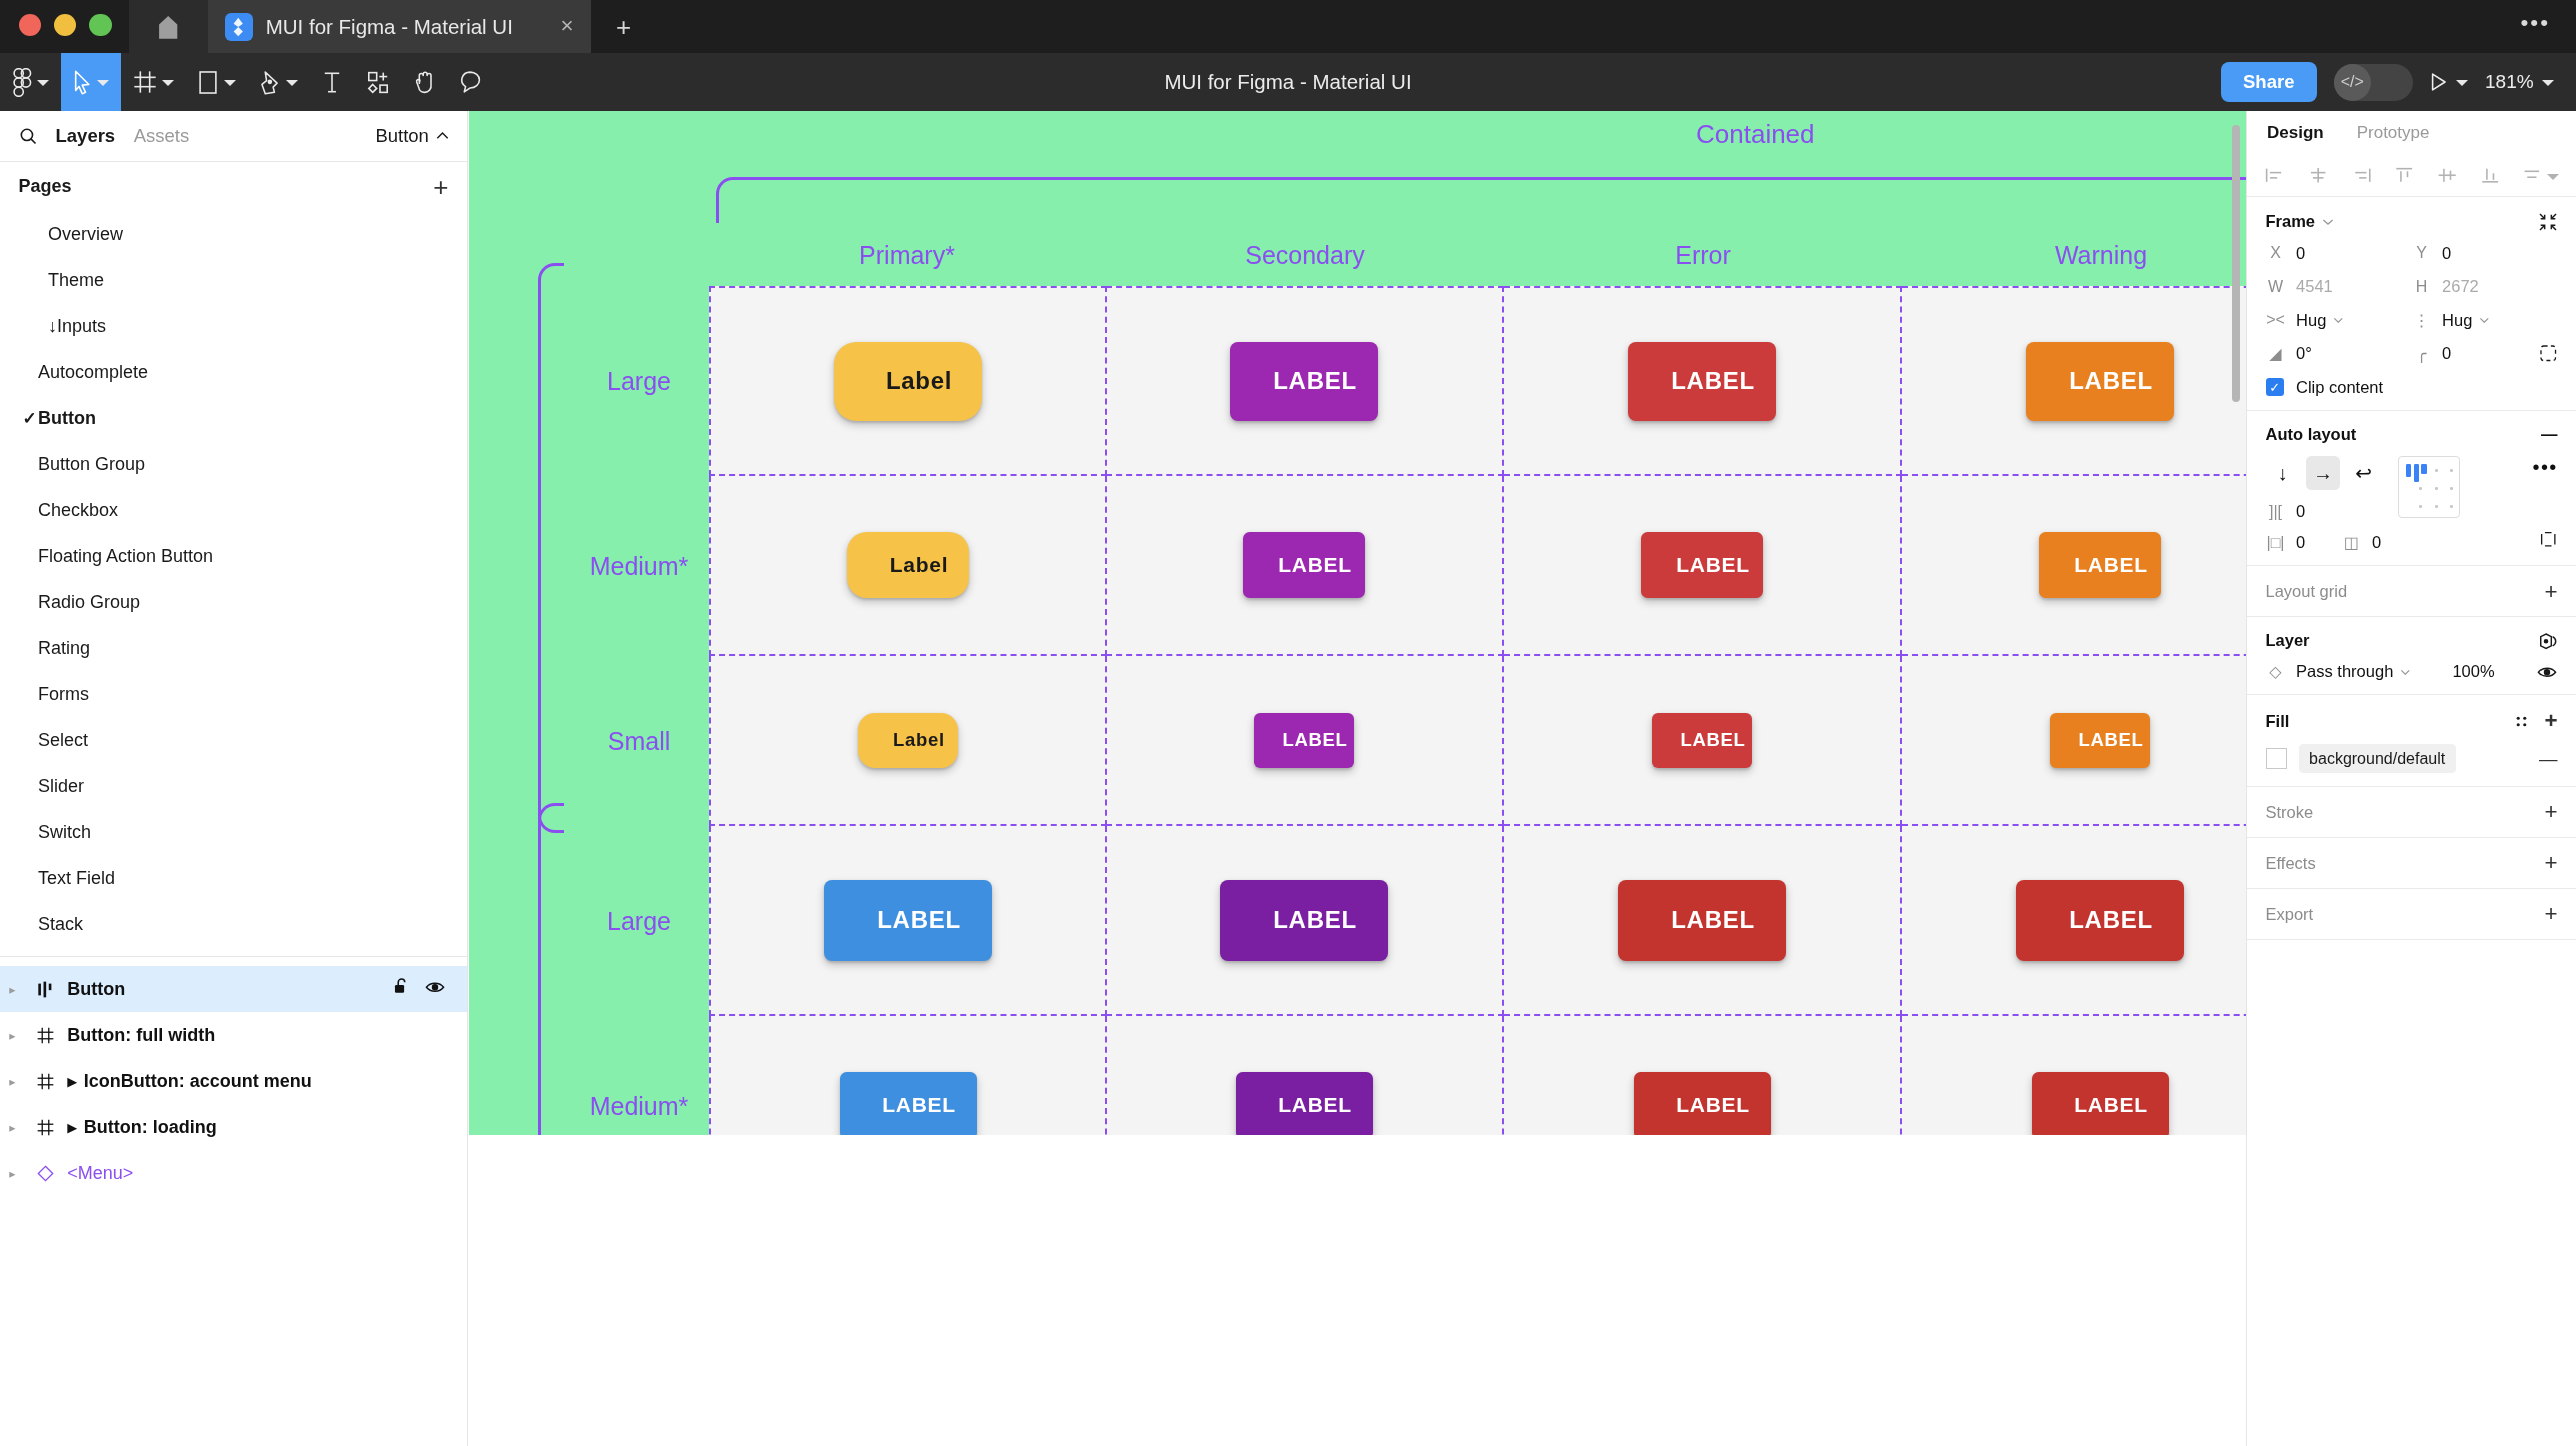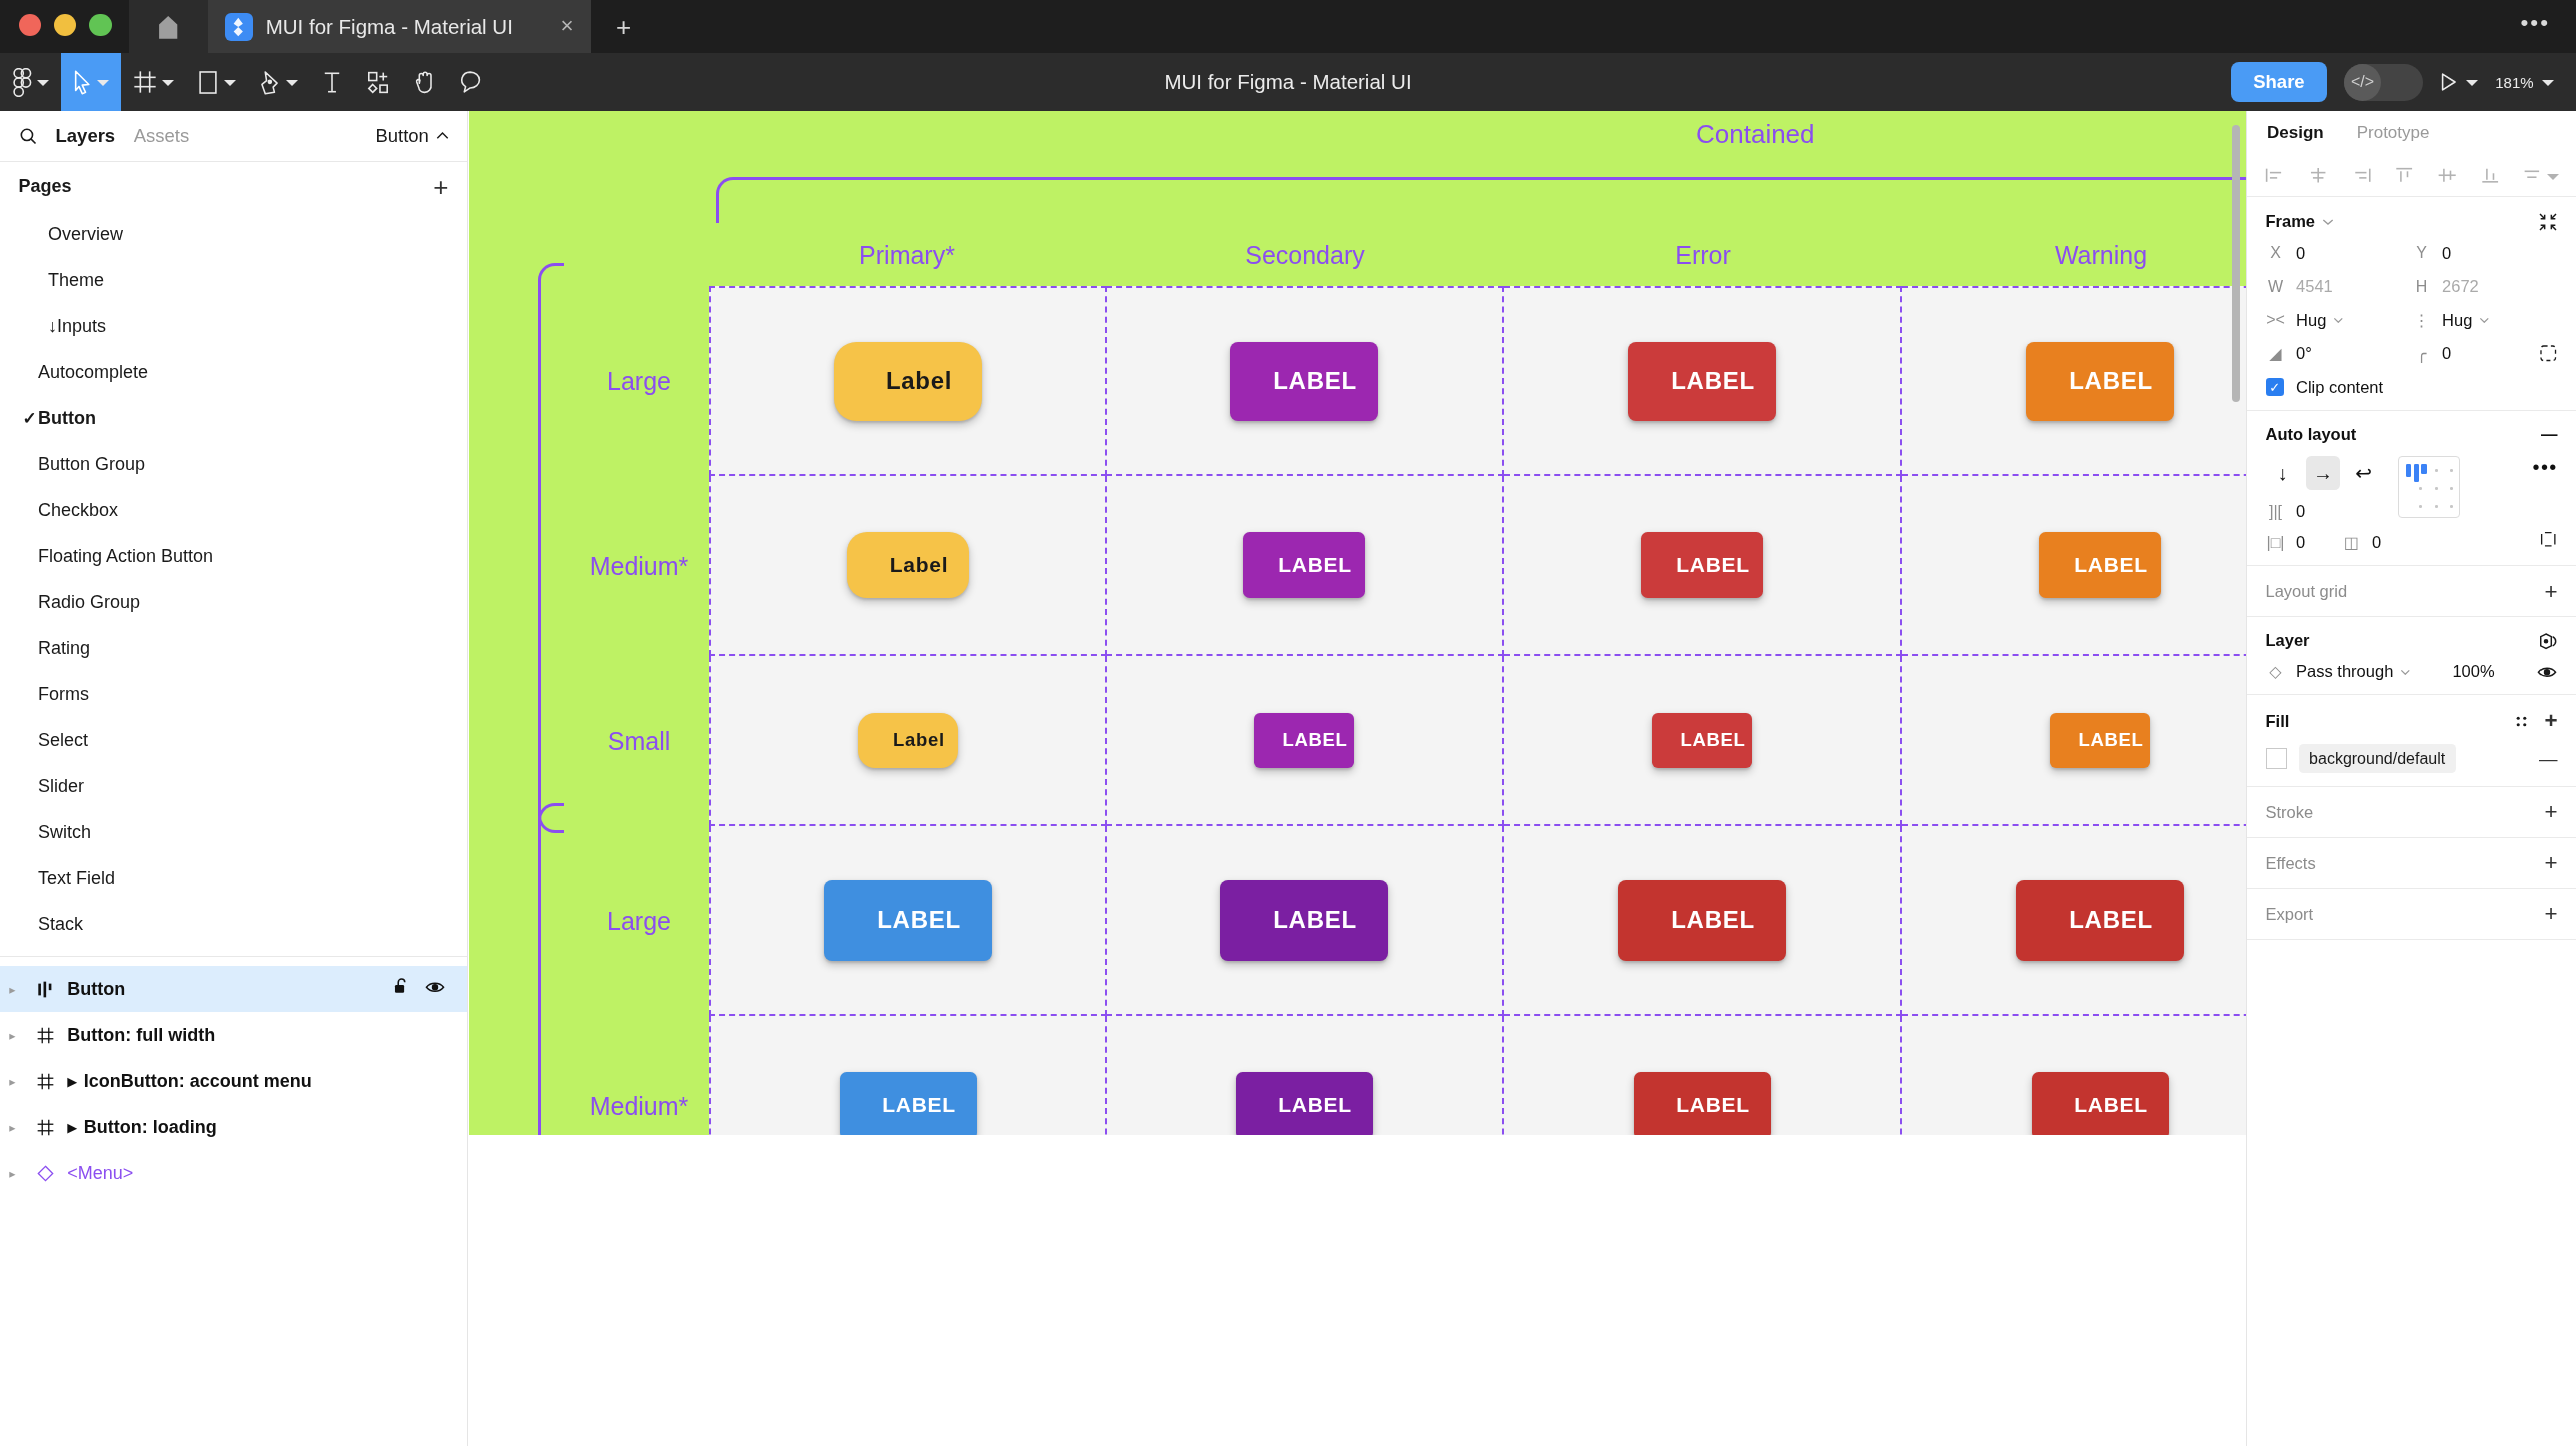--- a/index.html
+++ b/index.html
@@ -65,21 +65,21 @@
   .present-toggle {
     width: 79px; height: 37px; border-radius: 18.5px; background: #444;
     display: flex; align-items: center; cursor: pointer;
   }
   .present-knob {
     width: 37px; height: 37px; border-radius: 50%; background: #5a5a5a;
     display: flex; align-items: center; justify-content: center;
     color: #cfcfcf; font-size: 16px;
   }
   .play-grp { display: flex; align-items: center; gap: 9.2px; cursor: pointer; }
-  .zoom-grp { display: flex; align-items: center; gap: 8px; color: #ececec; font-size: 15px; cursor: pointer; }
+  .zoom-grp { display: flex; align-items: center; gap: 8px; color: #ececec; font-size: 19px; cursor: pointer; }
 
   
   .sidebar {
     position: absolute; top: 111px; left: 0; width: 468px; height: 1336px;
     background: #fff; border-right: 0.7px solid #e5e5e5;
   }
   .sb-tabs {
     height: 51px; display: flex; align-items: center; gap: 18.5px;
     padding: 0 18.5px; border-bottom: 0.7px solid #e8e8e8;
   }
@@ -108,21 +108,21 @@
   .layer-row .disc { width: 14.5px; color: #9b9b9b; font-size: 12.5px; flex: 0 0 14.5px; }
   .layer-row .ic { width: 22.4px; display: flex; align-items: center; justify-content: center; flex: 0 0 22.4px; }
   .layer-row .nm { font-weight: bold; white-space: nowrap; }
   .layer-row .nm.comp { color: #8b4ef0; font-weight: normal; }
   .layer-row .tri { font-size: 13px; margin-right: -4px; }
   .layer-row .rt { margin-left: auto; display: flex; gap: 14.5px; align-items: center; }
 
   
   .canvas {
     position: absolute; top: 111px; left: 469px; width: 1777px; height: 1024px;
-    background: #bef264; overflow: hidden;
+    background: #86efac; overflow: hidden;
   }
   .container-label {
     position: absolute; top: 8px; left: 1227px;
     color: #8b4ef0; font-size: 26px; white-space: nowrap;
   }
   .top-bracket {
     position: absolute; left: 247px; top: 66px; width: 1531px; height: 46px;
     border-top: 3.3px solid #8b4ef0; border-left: 3.3px solid #8b4ef0;
     border-top-left-radius: 17px;
   }

